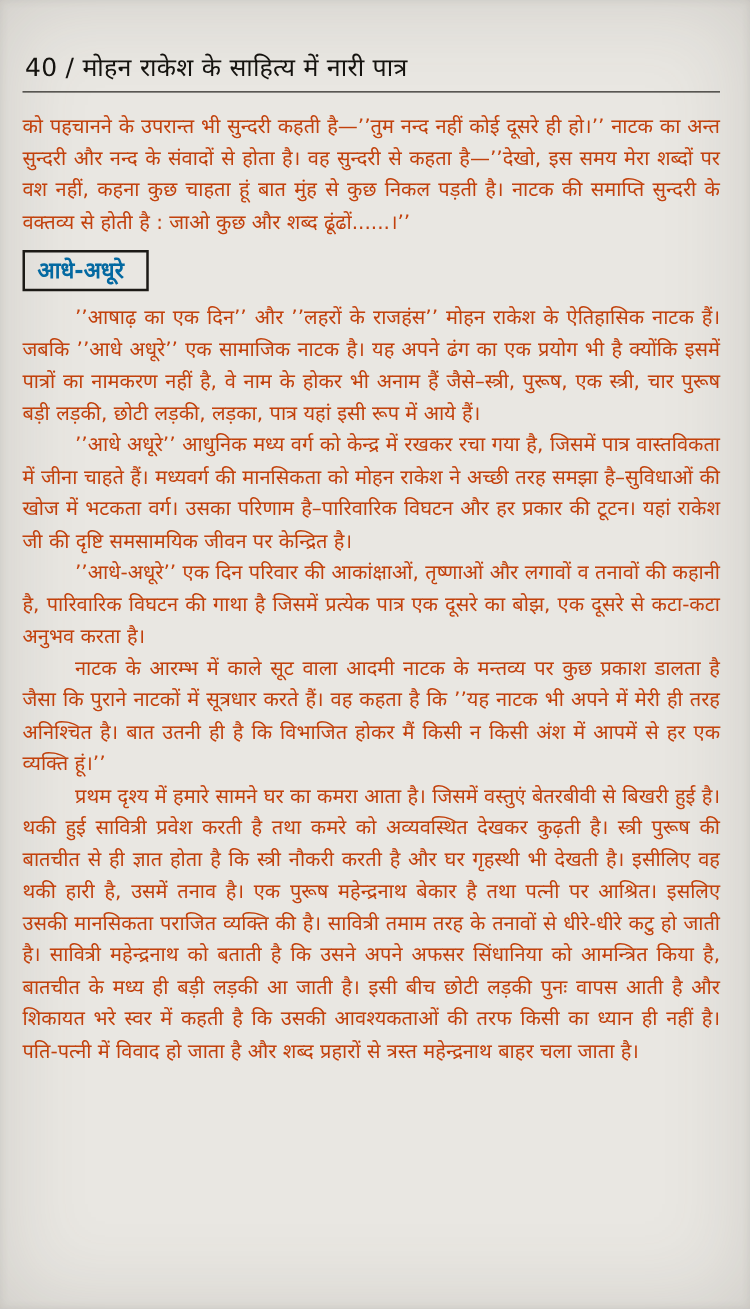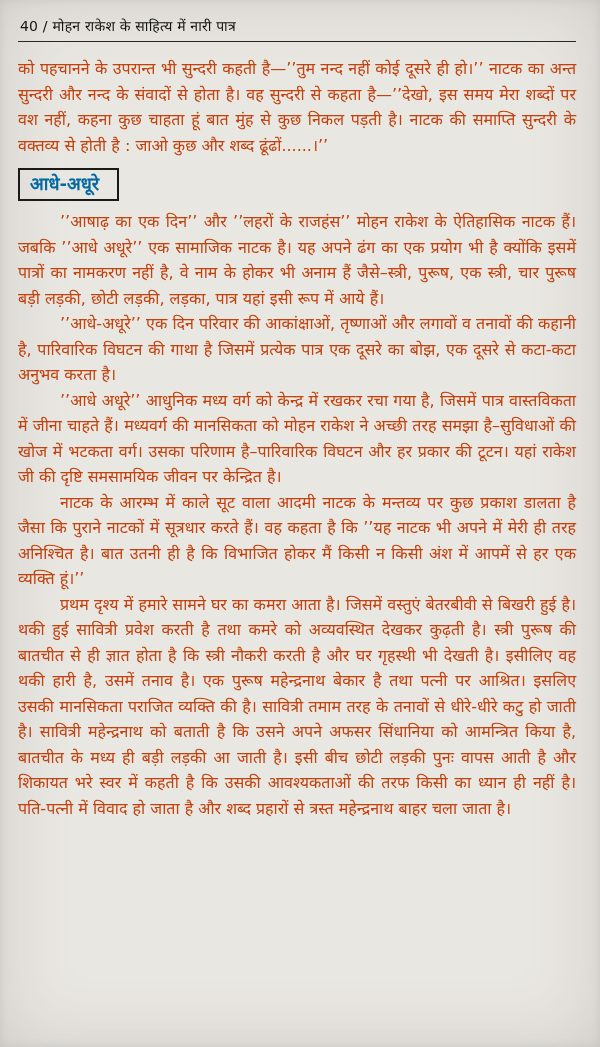--- a/index.html
+++ b/index.html
@@ -14,24 +14,25 @@
     height: 1047px;
     margin: 0 auto;
     background: #e9e7e2;
     box-shadow: inset 0 0 70px rgba(90,85,75,0.18), inset 0 0 8px rgba(60,55,50,0.10);
     overflow: hidden;
     color: #15130f;
     box-sizing: border-box;
     padding: 12px 24px 0 18px;
   }
   .running-header {
-    font-size: 14px;
+    font-size: 20px;
     letter-spacing: 0.2px;
     padding: 4px 2px 6px 2px;
     color: #15130f;
+    margin-top: 24px;
   }
   .header-rule {
     border: none;
     border-top: 1.5px solid #2a2824;
     margin: 0 0 14px 0;
   }
   .body-text p {
     margin: 0;
     font-size: 16px;
     line-height: 25.5px;
@@ -65,23 +66,23 @@
   <div class="body-text">
 
     <p class="no-indent">को पहचानने के उपरान्त भी सुन्दरी कहती है—’’तुम नन्द नहीं कोई दूसरे ही हो।’’ नाटक का अन्त सुन्दरी और नन्द के संवादों से होता है। वह सुन्दरी से कहता है—’’देखो, इस समय मेरा शब्दों पर वश नहीं, कहना कुछ चाहता हूं बात मुंह से कुछ निकल पड़ती है। नाटक की समाप्ति सुन्दरी के वक्तव्य से होती है : जाओ कुछ और शब्द ढूंढों......।’’</p>
 
     <div>
       <span class="section-heading">आधे-अधूरे</span>
     </div>
 
     <p>’’आषाढ़ का एक दिन’’ और ’’लहरों के राजहंस’’ मोहन राकेश के ऐतिहासिक नाटक हैं। जबकि ’’आधे अधूरे’’ एक सामाजिक नाटक है। यह अपने ढंग का एक प्रयोग भी है क्योंकि इसमें पात्रों का नामकरण नहीं है, वे नाम के होकर भी अनाम हैं जैसे–स्त्री, पुरूष, एक स्त्री, चार पुरूष बड़ी लड़की, छोटी लड़की, लड़का, पात्र यहां इसी रूप में आये हैं।</p>
 
+    <p>’’आधे अधूरे’’ आधुनिक मध्य वर्ग को केन्द्र में रखकर रचा गया है, जिसमें पात्र वास्तविकता में जीना चाहते हैं। मध्यवर्ग की मानसिकता को मोहन राकेश ने अच्छी तरह समझा है–सुविधाओं की खोज में भटकता वर्ग। उसका परिणाम है–पारिवारिक विघटन और हर प्रकार की टूटन। यहां राकेश जी की दृष्टि समसामयिक जीवन पर केन्द्रित है।</p>
+
     <p>’’आधे-अधूरे’’ एक दिन परिवार की आकांक्षाओं, तृष्णाओं और लगावों व तनावों की कहानी है, पारिवारिक विघटन की गाथा है जिसमें प्रत्येक पात्र एक दूसरे का बोझ, एक दूसरे से कटा-कटा अनुभव करता है।</p>
-
-    <p>’’आधे अधूरे’’ आधुनिक मध्य वर्ग को केन्द्र में रखकर रचा गया है, जिसमें पात्र वास्तविकता में जीना चाहते हैं। मध्यवर्ग की मानसिकता को मोहन राकेश ने अच्छी तरह समझा है–सुविधाओं की खोज में भटकता वर्ग। उसका परिणाम है–पारिवारिक विघटन और हर प्रकार की टूटन। यहां राकेश जी की दृष्टि समसामयिक जीवन पर केन्द्रित है।</p>
 
     <p>नाटक के आरम्भ में काले सूट वाला आदमी नाटक के मन्तव्य पर कुछ प्रकाश डालता है जैसा कि पुराने नाटकों में सूत्रधार करते हैं। वह कहता है कि ’’यह नाटक भी अपने में मेरी ही तरह अनिश्चित है। बात उतनी ही है कि विभाजित होकर मैं किसी न किसी अंश में आपमें से हर एक व्यक्ति हूं।’’</p>
 
     <p>प्रथम दृश्य में हमारे सामने घर का कमरा आता है। जिसमें वस्तुएं बेतरबीवी से बिखरी हुई है। थकी हुई सावित्री प्रवेश करती है तथा कमरे को अव्यवस्थित देखकर कुढ़ती है। स्त्री पुरूष की बातचीत से ही ज्ञात होता है कि स्त्री नौकरी करती है और घर गृहस्थी भी देखती है। इसीलिए वह थकी हारी है, उसमें तनाव है। एक पुरूष महेन्द्रनाथ बेकार है तथा पत्नी पर आश्रित। इसलिए उसकी मानसिकता पराजित व्यक्ति की है। सावित्री तमाम तरह के तनावों से धीरे-धीरे कटु हो जाती है। सावित्री महेन्द्रनाथ को बताती है कि उसने अपने अफसर सिंधानिया को आमन्त्रित किया है, बातचीत के मध्य ही बड़ी लड़की आ जाती है। इसी बीच छोटी लड़की पुनः वापस आती है और शिकायत भरे स्वर में कहती है कि उसकी आवश्यकताओं की तरफ किसी का ध्यान ही नहीं है। पति-पत्नी में विवाद हो जाता है और शब्द प्रहारों से त्रस्त महेन्द्रनाथ बाहर चला जाता है।</p>
 
   </div>
 
 </div>
 
 </body></html>

